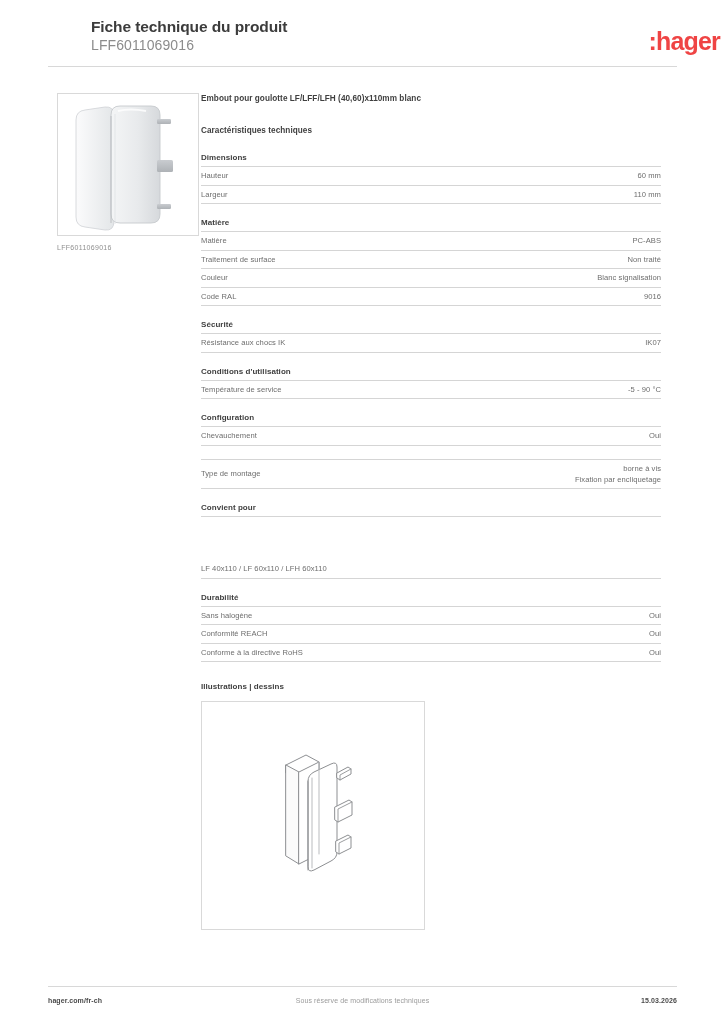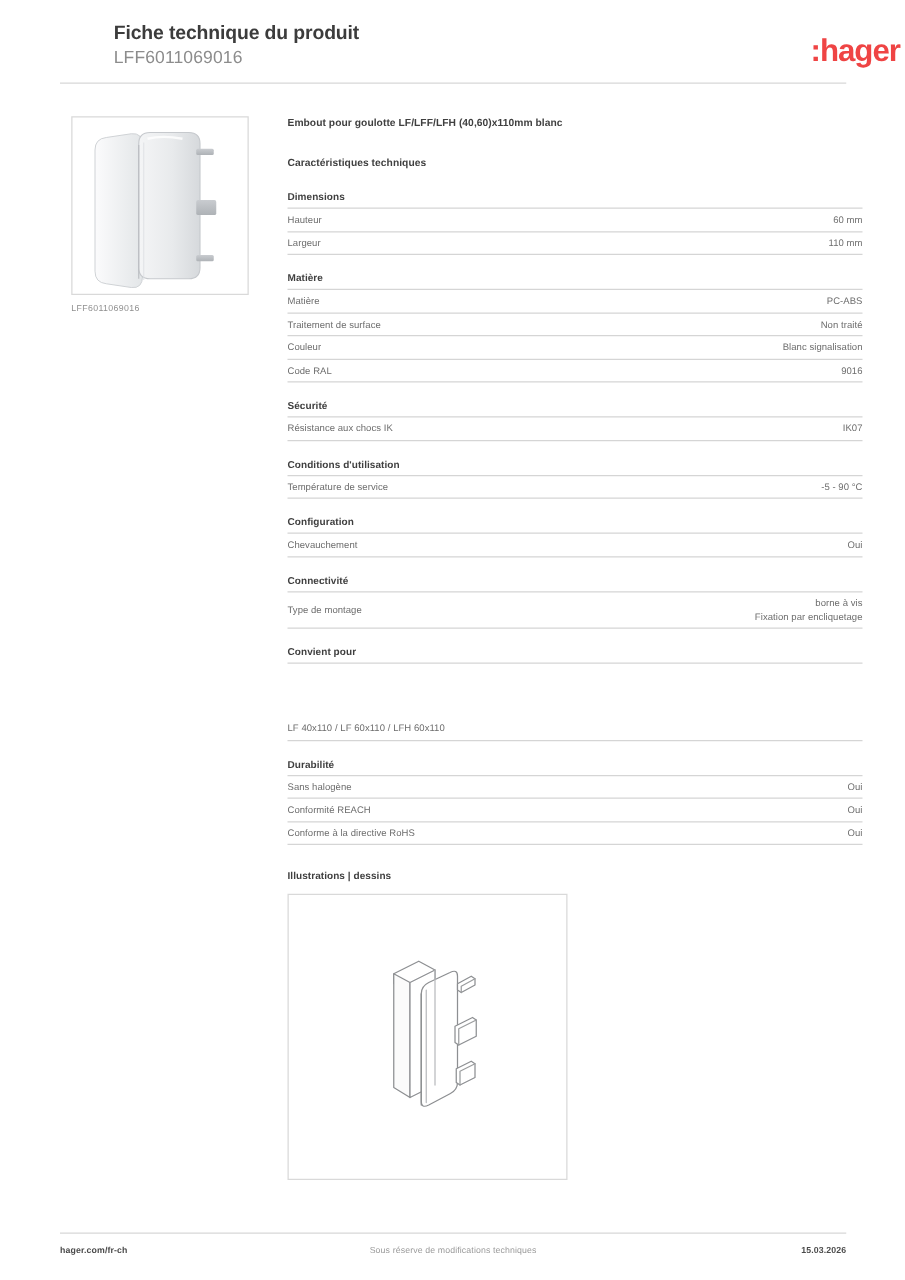--- a/index.html
+++ b/index.html
@@ -70,21 +70,21 @@
     left: 57px; top: 244px;
     width: 160px;
     font-size: 7px;
     color: #8f8f8f;
     letter-spacing: 0.3px;
   }
 
   
   .specs {
     position: absolute;
-    left: 230px; top: 93px;
+    left: 201px; top: 93px;
     width: 460px;
   }
   .product-desc {
     font-size: 8.2px;
     font-weight: bold;
     color: #3f3f3f;
     line-height: 11px;
     letter-spacing: 0.05px;
     margin: 0 0 21px 0;
   }
@@ -263,21 +263,20 @@
           </div>
         </div>
         <div class="group">
           <div class="group-title">Configuration</div>
           <div class="row">
             <span class="label">Chevauchement</span>
             <span class="value">Oui</span>
           </div>
         </div>
         <div class="group">
-          <div class="group-title">Connectivité</div>
           <div class="row">
             <span class="label">Type de montage</span>
             <span class="value">borne à vis
 Fixation par encliquetage</span>
           </div>
         </div>
         <div class="group">
           <div class="group-title">Convient pour</div>
           <div class="row single">
             <span class="label">LF 40x110 / LF 60x110 / LFH 60x110</span>

